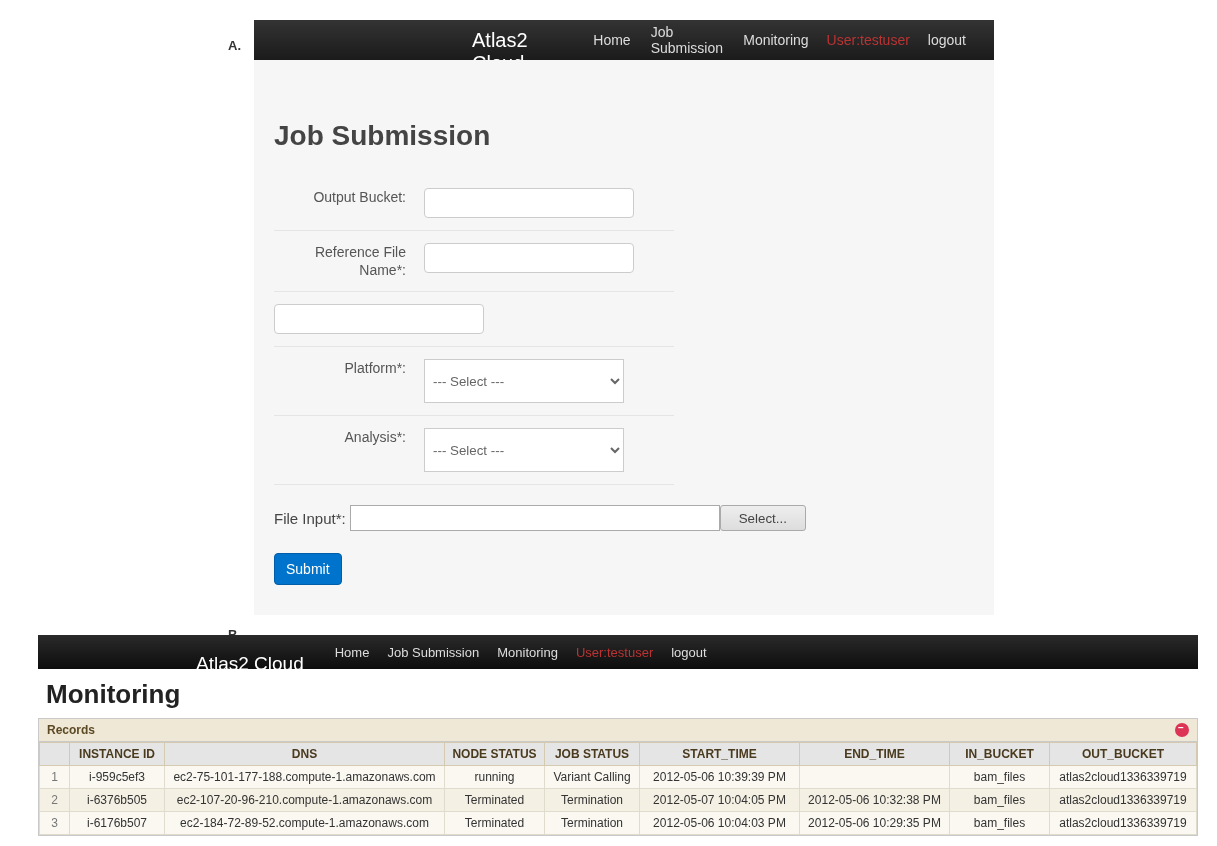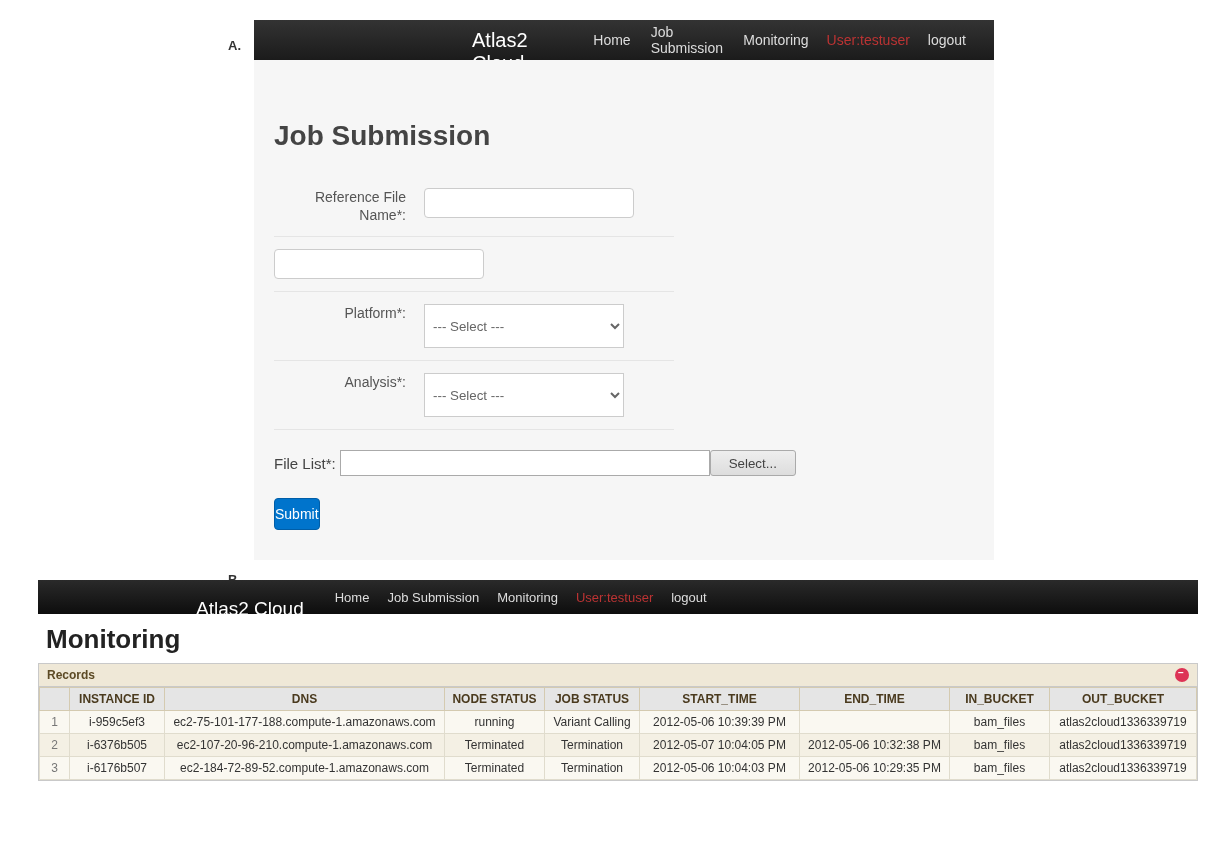--- a/index.html
+++ b/index.html
@@ -16,21 +16,21 @@
   .content h1 { font-size: 28px; font-weight: bold; color: #444; margin-bottom: 24px; }
   .form-row { display: flex; align-items: flex-start; border-bottom: 1px solid #e5e5e5; padding: 12px 0; width: 400px; }
   .form-row:last-of-type { border-bottom: none; }
   .form-row label { width: 150px; text-align: right; padding-right: 18px; color: #555; font-size: 14px; line-height: 1.3; }
   .form-row input[type=text] { width: 210px; height: 30px; border: 1px solid #ccc; border-radius: 4px; background: #fff; padding: 0 8px; }
   .form-row select { width: 200px; height: 44px; border: 1px solid #ccc; background: #fff; color: #666; padding-left: 4px; }
   .file-row { display: flex; align-items: center; margin-top: 20px; }
   .file-row label { font-size: 15px; color: #444; margin-right: 4px; }
   .file-row input.file-text { flex-grow: 0; width: 370px; height: 26px; border: 1px solid #aaa; background: #fff; padding: 0 4px; }
   .file-row button.browse { height: 26px; padding: 0 18px; background: linear-gradient(#eee,#ddd); border: 1px solid #aaa; border-radius: 3px; cursor: pointer; color: #444; }
-  .submit-btn { background: #0074cc; color: #fff; border: 1px solid #005ea8; border-radius: 4px; padding: 7px 0; margin-top: 22px; cursor: pointer; font-size: 14px; }
+  .submit-btn { background: #0074cc; color: #fff; border: 1px solid #005ea8; border-radius: 4px; padding: 7px 11px; margin-top: 22px; cursor: pointer; font-size: 14px; }
   
   .panel-b { position: relative; margin-top: 20px; }
   .panel-b .navbar { position: relative; left: 38px; width: 1160px; height: 34px;
     background: linear-gradient(#2a2a2a, #0d0d0d); color: #fff; display: flex; align-items: center; padding: 0 18px; }
   .panel-b .navbar .brand { font-size: 19px; margin-left: 140px; margin-right: 22px; }
   .panel-b .navbar .nav-item { font-size: 13px; margin: 0 9px; color: #ddd; cursor: pointer; }
   .panel-b .navbar .nav-user { color: #b33; }
   .mon-title { position: relative; left: 38px; width: 1160px; background: #fff; padding: 10px 8px 8px 8px; font-size: 26px; font-weight: bold; color: #222; }
   .grid { position: relative; left: 38px; width: 1160px; border: 1px solid #c9c9c9; font-size: 12px; }
   .grid-header { background: #efe8d7; color: #5c4a25; font-weight: bold; padding: 4px 8px; display: flex; justify-content: space-between; align-items: center; border-bottom: 1px solid #c9c9c9; }
@@ -51,40 +51,44 @@
     <div class="brand">Atlas2 Cloud</div>
     <div class="nav-item">Home</div>
     <div class="nav-item">Job Submission</div>
     <div class="nav-item">Monitoring</div>
     <div class="nav-item nav-user">User:testuser</div>
     <div class="nav-item">logout</div>
   </div>
   <div class="content">
     <h1>Job Submission</h1>
     <div class="form-row">
+      <label>Output Bucket:</label>
+      <input type="text" style="">
+    </div>
+    <div class="form-row">
       <label>Reference File Name*:</label>
       <input type="text" style="">
     </div>
     <div class="form-row">
       <input type="text" style="">
     </div>
     <div class="form-row">
       <label>Platform*:</label>
       <select>
         <option>--- Select ---</option>
       </select>
     </div>
     <div class="form-row">
       <label>Analysis*:</label>
       <select>
         <option>--- Select ---</option>
       </select>
     </div>
     <div class="file-row">
-      <label>File List*:</label>
+      <label>File Input*:</label>
       <input type="text" class="file-text" style="">
       <button class="browse">Select...</button>
     </div>
     <button class="submit-btn">Submit</button>
   </div>
 </div>
 
 <div class="panel-b">
   <div class="panel-label" style="left:228px; top:-8px;">B.</div>
   <div class="navbar">

